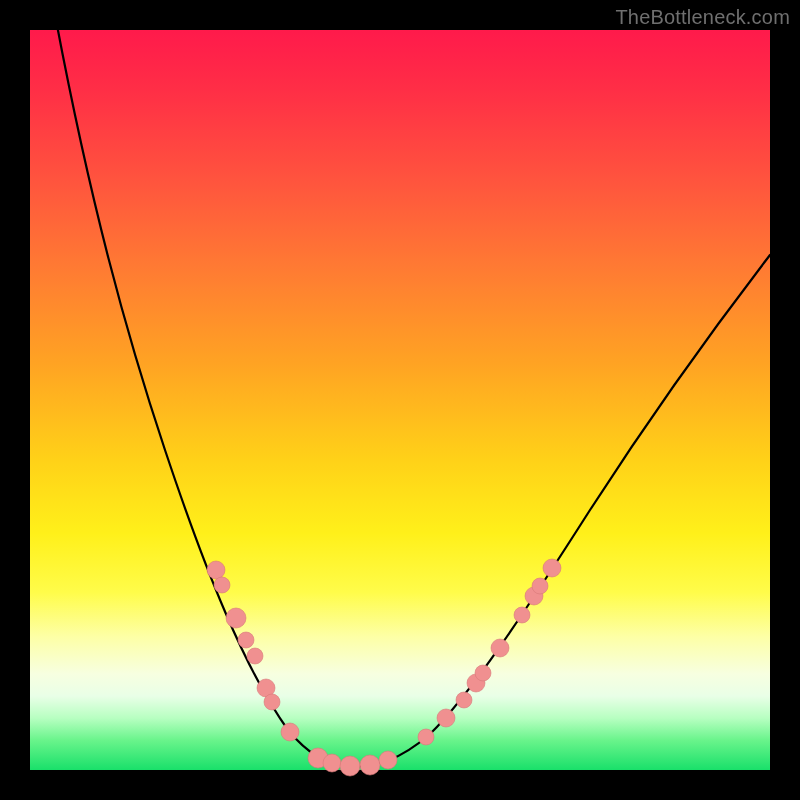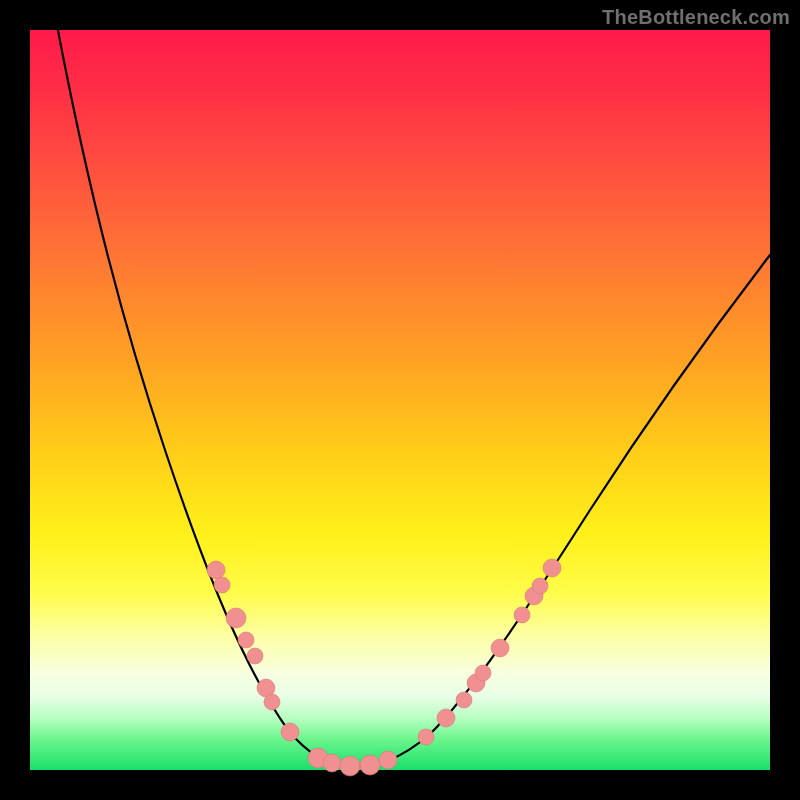--- a/index.html
+++ b/index.html
@@ -41,21 +41,21 @@
       #b7ffc1 93%,
       #69f48b 96%,
       #19e06a 100%);
   }
   .watermark {
     position: absolute;
     top: 6px;
     right: 10px;
     color: #6f6f6f;
     font-size: 20px;
-    font-weight: 700;
+    font-weight: 400;
     letter-spacing: 0.2px;
     user-select: none;
     margin-left: 7px;
   }
   svg.curve {
     position: absolute;
     left: 0;
     top: 0;
     width: 740px;
     height: 740px;

